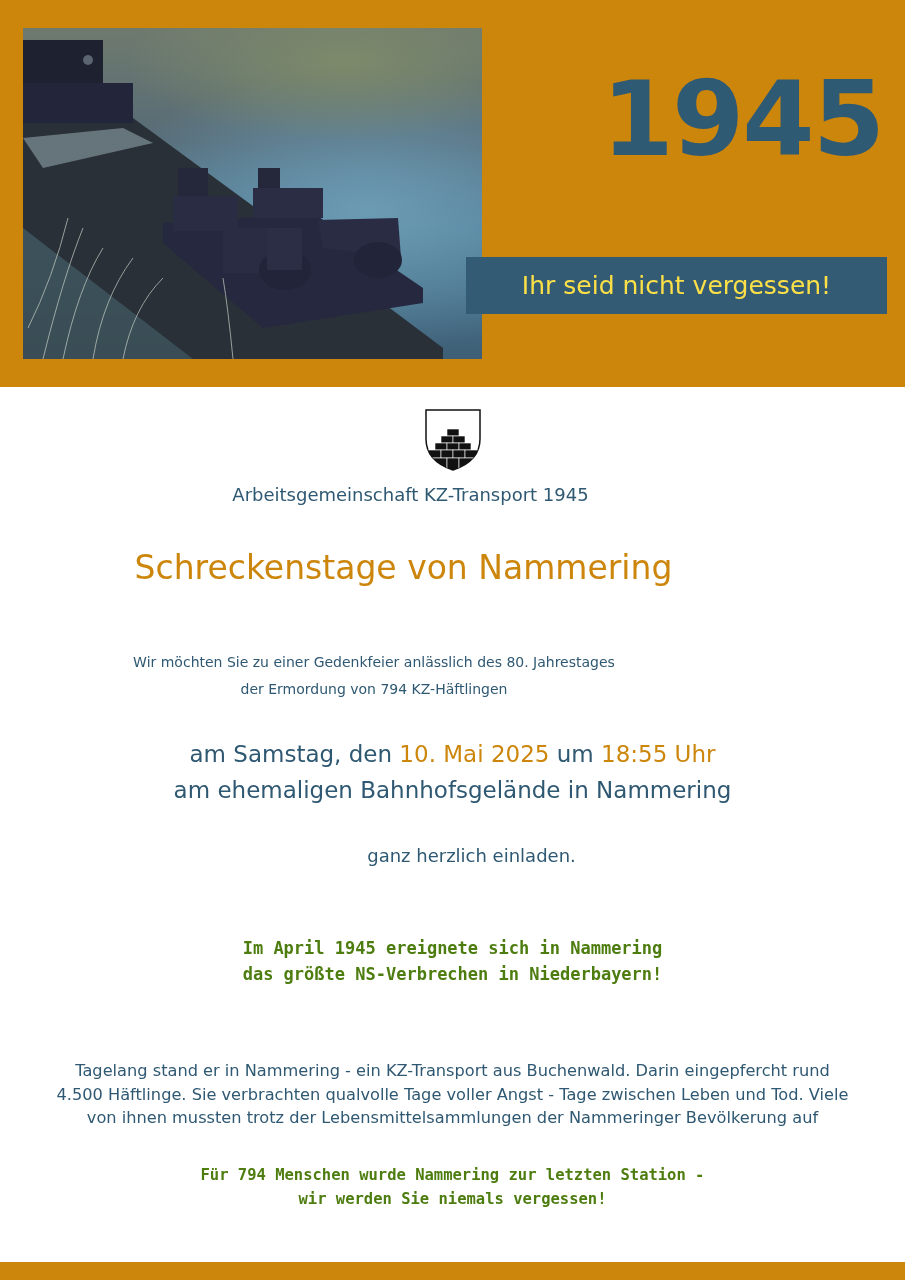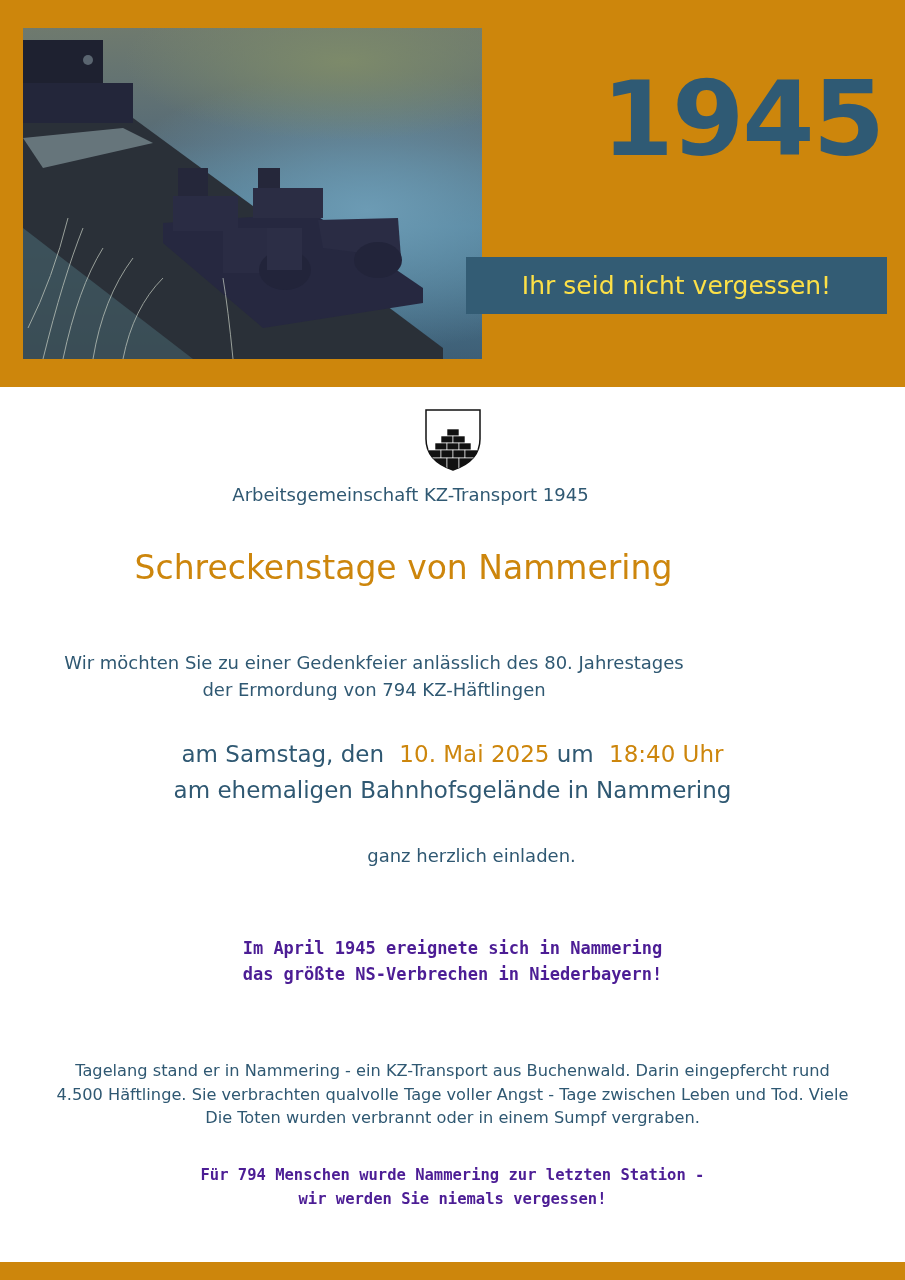--- a/index.html
+++ b/index.html
@@ -37,33 +37,33 @@
   .org {
     position: absolute; top: 484px; left: 0; width: 821px; text-align: center;
     font-size: 18px; color: #2f5872;
   }
   .headline {
     position: absolute; top: 548px; left: 0; width: 807px; text-align: center;
     font-size: 33px; color: #cd860c;
   }
   .invite {
     position: absolute; top: 649px; left: 0; width: 748px; text-align: center;
-    font-size: 18px; line-height: 27px; color: #2f5872;
+    font-size: 14px; line-height: 27px; color: #2f5872;
   }
   .when {
     position: absolute; top: 736px; left: 0; width: 905px; text-align: center;
     font-size: 23px; line-height: 36px; color: #2f5872;
   }
-  .accent { color: #cd860c; margin-left: 8px; }
+  .accent { color: #cd860c; }
   .welcome {
     position: absolute; top: 845px; left: 0; width: 905px; text-align: center;
     font-size: 18px; color: #2f5872; padding-left: 19px;
   }
   .mono {
-    font-family: "DejaVu Sans Mono", monospace; font-weight: bold; color: #4c1d95;
+    font-family: "DejaVu Sans Mono", monospace; font-weight: bold; color: #4d7c0f;
   }
   .fact {
     position: absolute; top: 935px; left: 0; width: 905px; text-align: center;
     font-size: 17px; line-height: 26px;
   }
   .story {
     position: absolute; top: 1015px; left: 30px; width: 845px; text-align: center;
     font-size: 16.2px; line-height: 23.6px; color: #2f5872; margin-top: 44px;
   }
   .closing {
@@ -143,35 +143,35 @@
 <div class="org">Arbeitsgemeinschaft KZ-Transport 1945</div>
 
 <div class="headline">Schreckenstage von Nammering</div>
 
 <div class="invite">
   <div>Wir möchten Sie zu einer Gedenkfeier anlässlich des 80. Jahrestages</div>
   <div>der Ermordung von 794 KZ-Häftlingen</div>
 </div>
 
 <div class="when">
-  <div><span>am Samstag, den </span><span class="accent">10. Mai 2025</span><span> um </span><span class="accent">18:40 Uhr</span></div>
+  <div><span>am Samstag, den </span><span class="accent">10. Mai 2025</span><span> um </span><span class="accent">18:55 Uhr</span></div>
   <div>am ehemaligen Bahnhofsgelände in Nammering</div>
 </div>
 
 <div class="welcome">ganz herzlich einladen.</div>
 
 <div class="fact mono">
   <div>Im April 1945 ereignete sich in Nammering</div>
   <div>das größte NS-Verbrechen in Niederbayern!</div>
 </div>
 
 <div class="story">
   <div>Tagelang stand er in Nammering - ein KZ-Transport aus Buchenwald. Darin eingepfercht rund</div>
   <div>4.500 Häftlinge. Sie verbrachten qualvolle Tage voller Angst - Tage zwischen Leben und Tod. Viele</div>
-  <div>Die Toten wurden verbrannt oder in einem Sumpf vergraben.</div>
+  <div>von ihnen mussten trotz der Lebensmittelsammlungen der Nammeringer Bevölkerung auf</div>
 </div>
 
 <div class="closing mono">
   <div>Für 794 Menschen wurde Nammering zur letzten Station -</div>
   <div>wir werden Sie niemals vergessen!</div>
 </div>
 
 <div class="bottom-band"></div>
 
 </body></html>

